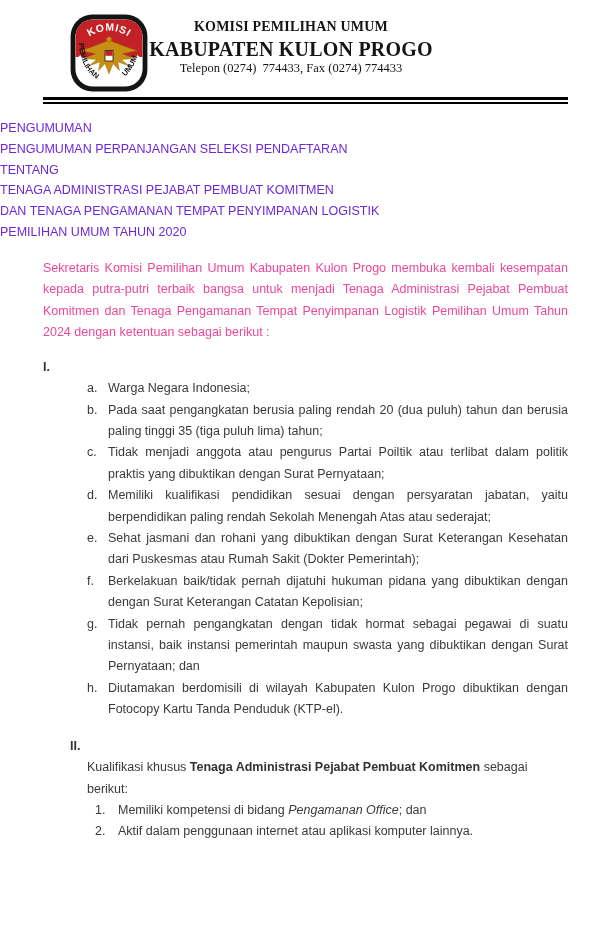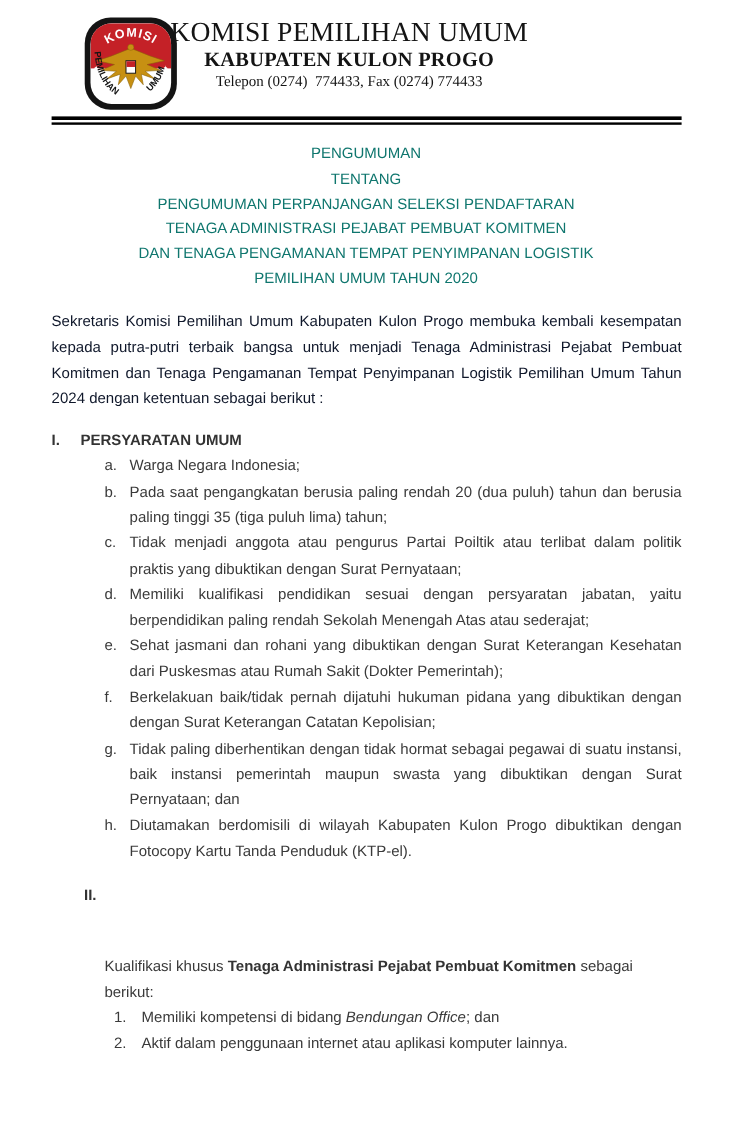--- a/index.html
+++ b/index.html
@@ -16,51 +16,51 @@
     overflow: hidden;
   }
   
   .letterhead { position: relative; height: 97px; }
   .logo-wrap { position: absolute; left: 68px; top: 13px; width: 82px; height: 80px; }
   .org-block {
     position: absolute; left: 96px; top: 15px; width: 390px;
     text-align: center; color: #141414;
     font-family: "Liberation Serif", serif;
   }
-  .org-name1 { font-size: 23px; font-weight: normal; line-height: 24px; letter-spacing: 0.2px; }
-  .org-name2 { font-size: 17px; font-weight: bold; line-height: 21px; letter-spacing: 0.2px; font-family: Liberation Serif, serif; }
+  .org-name1 { font-size: 14px; font-weight: bold; line-height: 24px; letter-spacing: 0.2px; }
+  .org-name2 { font-size: 20px; font-weight: bold; line-height: 21px; letter-spacing: 0.2px; font-family: Liberation Serif, serif; }
   .org-addr  { font-size: 12.5px; line-height: 16px; margin-top: 1px; white-space: pre; }
   .org-tel   { font-size: 12.5px; line-height: 16px; white-space: pre; }
   .double-rule {
     margin: 0 42px 0 43px;
     height: 7px;
     border-top: 3px solid #000;
     border-bottom: 2px solid #000;
   }
   
-  .title-block { margin-top: 14px; text-align: center; color: #0f766e; }
+  .title-block { margin-top: 14px; text-align: left; color: #6d28d9; }
   .title-line { line-height: 20.8px; white-space: pre; }
   
   .intro {
     margin: 15px 42px 0 43px;
     text-align: justify;
     line-height: 21.5px;
-    color: #0f172a;
+    color: #ec4899;
   }
   .section { color: #3a3a3a; }
   .sec1 { margin: 13px 42px 0 43px; }
   .sec2 { margin: 15px 42px 0 60px; }
   .sec-head { display: flex; font-weight: bold; line-height: 21.4px; color: #333; }
   .sec1 .sec-num { width: 24px; flex: 0 0 24px; }
   .sec2 .sec-num { width: 20px; flex: 0 0 20px; margin-left: 10px; }
   .items-a { margin-left: 44px; }
   .item { display: flex; line-height: 21.4px; }
   .item .marker { flex: 0 0 21px; width: 21px; }
   .item .itext { flex: 1 1 auto; text-align: justify; }
-  .qualifier { margin-left: 27px; line-height: 21.4px; margin-top: 38px; }
+  .qualifier { margin-left: 27px; line-height: 21.4px; }
   .qualifier b { color: #333; }
   .items-n { margin-left: 35px; }
   .items-n .marker { flex: 0 0 23px; width: 23px; }
   .itext i { font-style: italic; }
 </style>
 </head>
 <body>
 
 <div class="page">
 
@@ -98,33 +98,32 @@
     <div class="org-block">
       <div class="org-name1">KOMISI PEMILIHAN UMUM</div>
       <div class="org-name2">KABUPATEN KULON PROGO</div>
       <div class="org-tel">Telepon (0274)  774433, Fax (0274) 774433</div>
     </div>
   </div>
   <div class="double-rule"></div>
 
   <div class="title-block">
     <div class="title-line">PENGUMUMAN</div>
+    <div class="title-line">PENGUMUMAN PERPANJANGAN SELEKSI PENDAFTARAN</div>
     <div class="title-line">TENTANG</div>
-    <div class="title-line">PENGUMUMAN PERPANJANGAN SELEKSI PENDAFTARAN</div>
     <div class="title-line">TENAGA ADMINISTRASI PEJABAT PEMBUAT KOMITMEN</div>
     <div class="title-line">DAN TENAGA PENGAMANAN TEMPAT PENYIMPANAN LOGISTIK</div>
     <div class="title-line">PEMILIHAN UMUM TAHUN 2020</div>
   </div>
 
   <p class="intro">Sekretaris Komisi Pemilihan Umum Kabupaten Kulon Progo membuka kembali kesempatan kepada putra-putri terbaik bangsa untuk menjadi Tenaga Administrasi Pejabat Pembuat Komitmen dan Tenaga Pengamanan Tempat Penyimpanan Logistik Pemilihan Umum Tahun 2024 dengan ketentuan sebagai berikut :</p>
 
   <div class="section sec1">
     <div class="sec-head">
       <span class="sec-num">I.</span>
-      <span>PERSYARATAN UMUM</span>
     </div>
     <div class="items-a">
       <div class="item">
         <span class="marker">a.</span>
         <span class="itext">Warga Negara Indonesia;</span>
       </div>
       <div class="item">
         <span class="marker">b.</span>
         <span class="itext">Pada saat pengangkatan berusia paling rendah 20 (dua puluh) tahun dan berusia paling tinggi 35 (tiga puluh lima) tahun;</span>
       </div>
@@ -139,38 +138,38 @@
       <div class="item">
         <span class="marker">e.</span>
         <span class="itext">Sehat jasmani dan rohani yang dibuktikan dengan Surat Keterangan Kesehatan dari Puskesmas atau Rumah Sakit (Dokter Pemerintah);</span>
       </div>
       <div class="item">
         <span class="marker">f.</span>
         <span class="itext">Berkelakuan baik/tidak pernah dijatuhi hukuman pidana yang dibuktikan dengan dengan Surat Keterangan Catatan Kepolisian;</span>
       </div>
       <div class="item">
         <span class="marker">g.</span>
-        <span class="itext">Tidak paling diberhentikan dengan tidak hormat sebagai pegawai di suatu instansi, baik instansi pemerintah maupun swasta yang dibuktikan dengan Surat Pernyataan; dan</span>
+        <span class="itext">Tidak pernah pengangkatan dengan tidak hormat sebagai pegawai di suatu instansi, baik instansi pemerintah maupun swasta yang dibuktikan dengan Surat Pernyataan; dan</span>
       </div>
       <div class="item">
         <span class="marker">h.</span>
         <span class="itext">Diutamakan berdomisili di wilayah Kabupaten Kulon Progo dibuktikan dengan Fotocopy Kartu Tanda Penduduk (KTP-el).</span>
       </div>
     </div>
   </div>
 
   <div class="section sec2">
     <div class="sec-head">
       <span class="sec-num">II.</span>
     </div>
     <div class="qualifier"><span>Kualifikasi khusus </span><b>Tenaga Administrasi Pejabat Pembuat Komitmen</b><span> sebagai berikut:</span></div>
     <div class="items-n">
       <div class="item">
         <span class="marker">1.</span>
-        <span class="itext"><span>Memiliki kompetensi di bidang </span><i>Bendungan Office</i><span>; dan</span></span>
+        <span class="itext"><span>Memiliki kompetensi di bidang </span><i>Pengamanan Office</i><span>; dan</span></span>
       </div>
       <div class="item">
         <span class="marker">2.</span>
         <span class="itext"><span>Aktif dalam penggunaan internet atau aplikasi komputer lainnya.</span><i></i><span></span></span>
       </div>
     </div>
   </div>
 
 </div>
 

